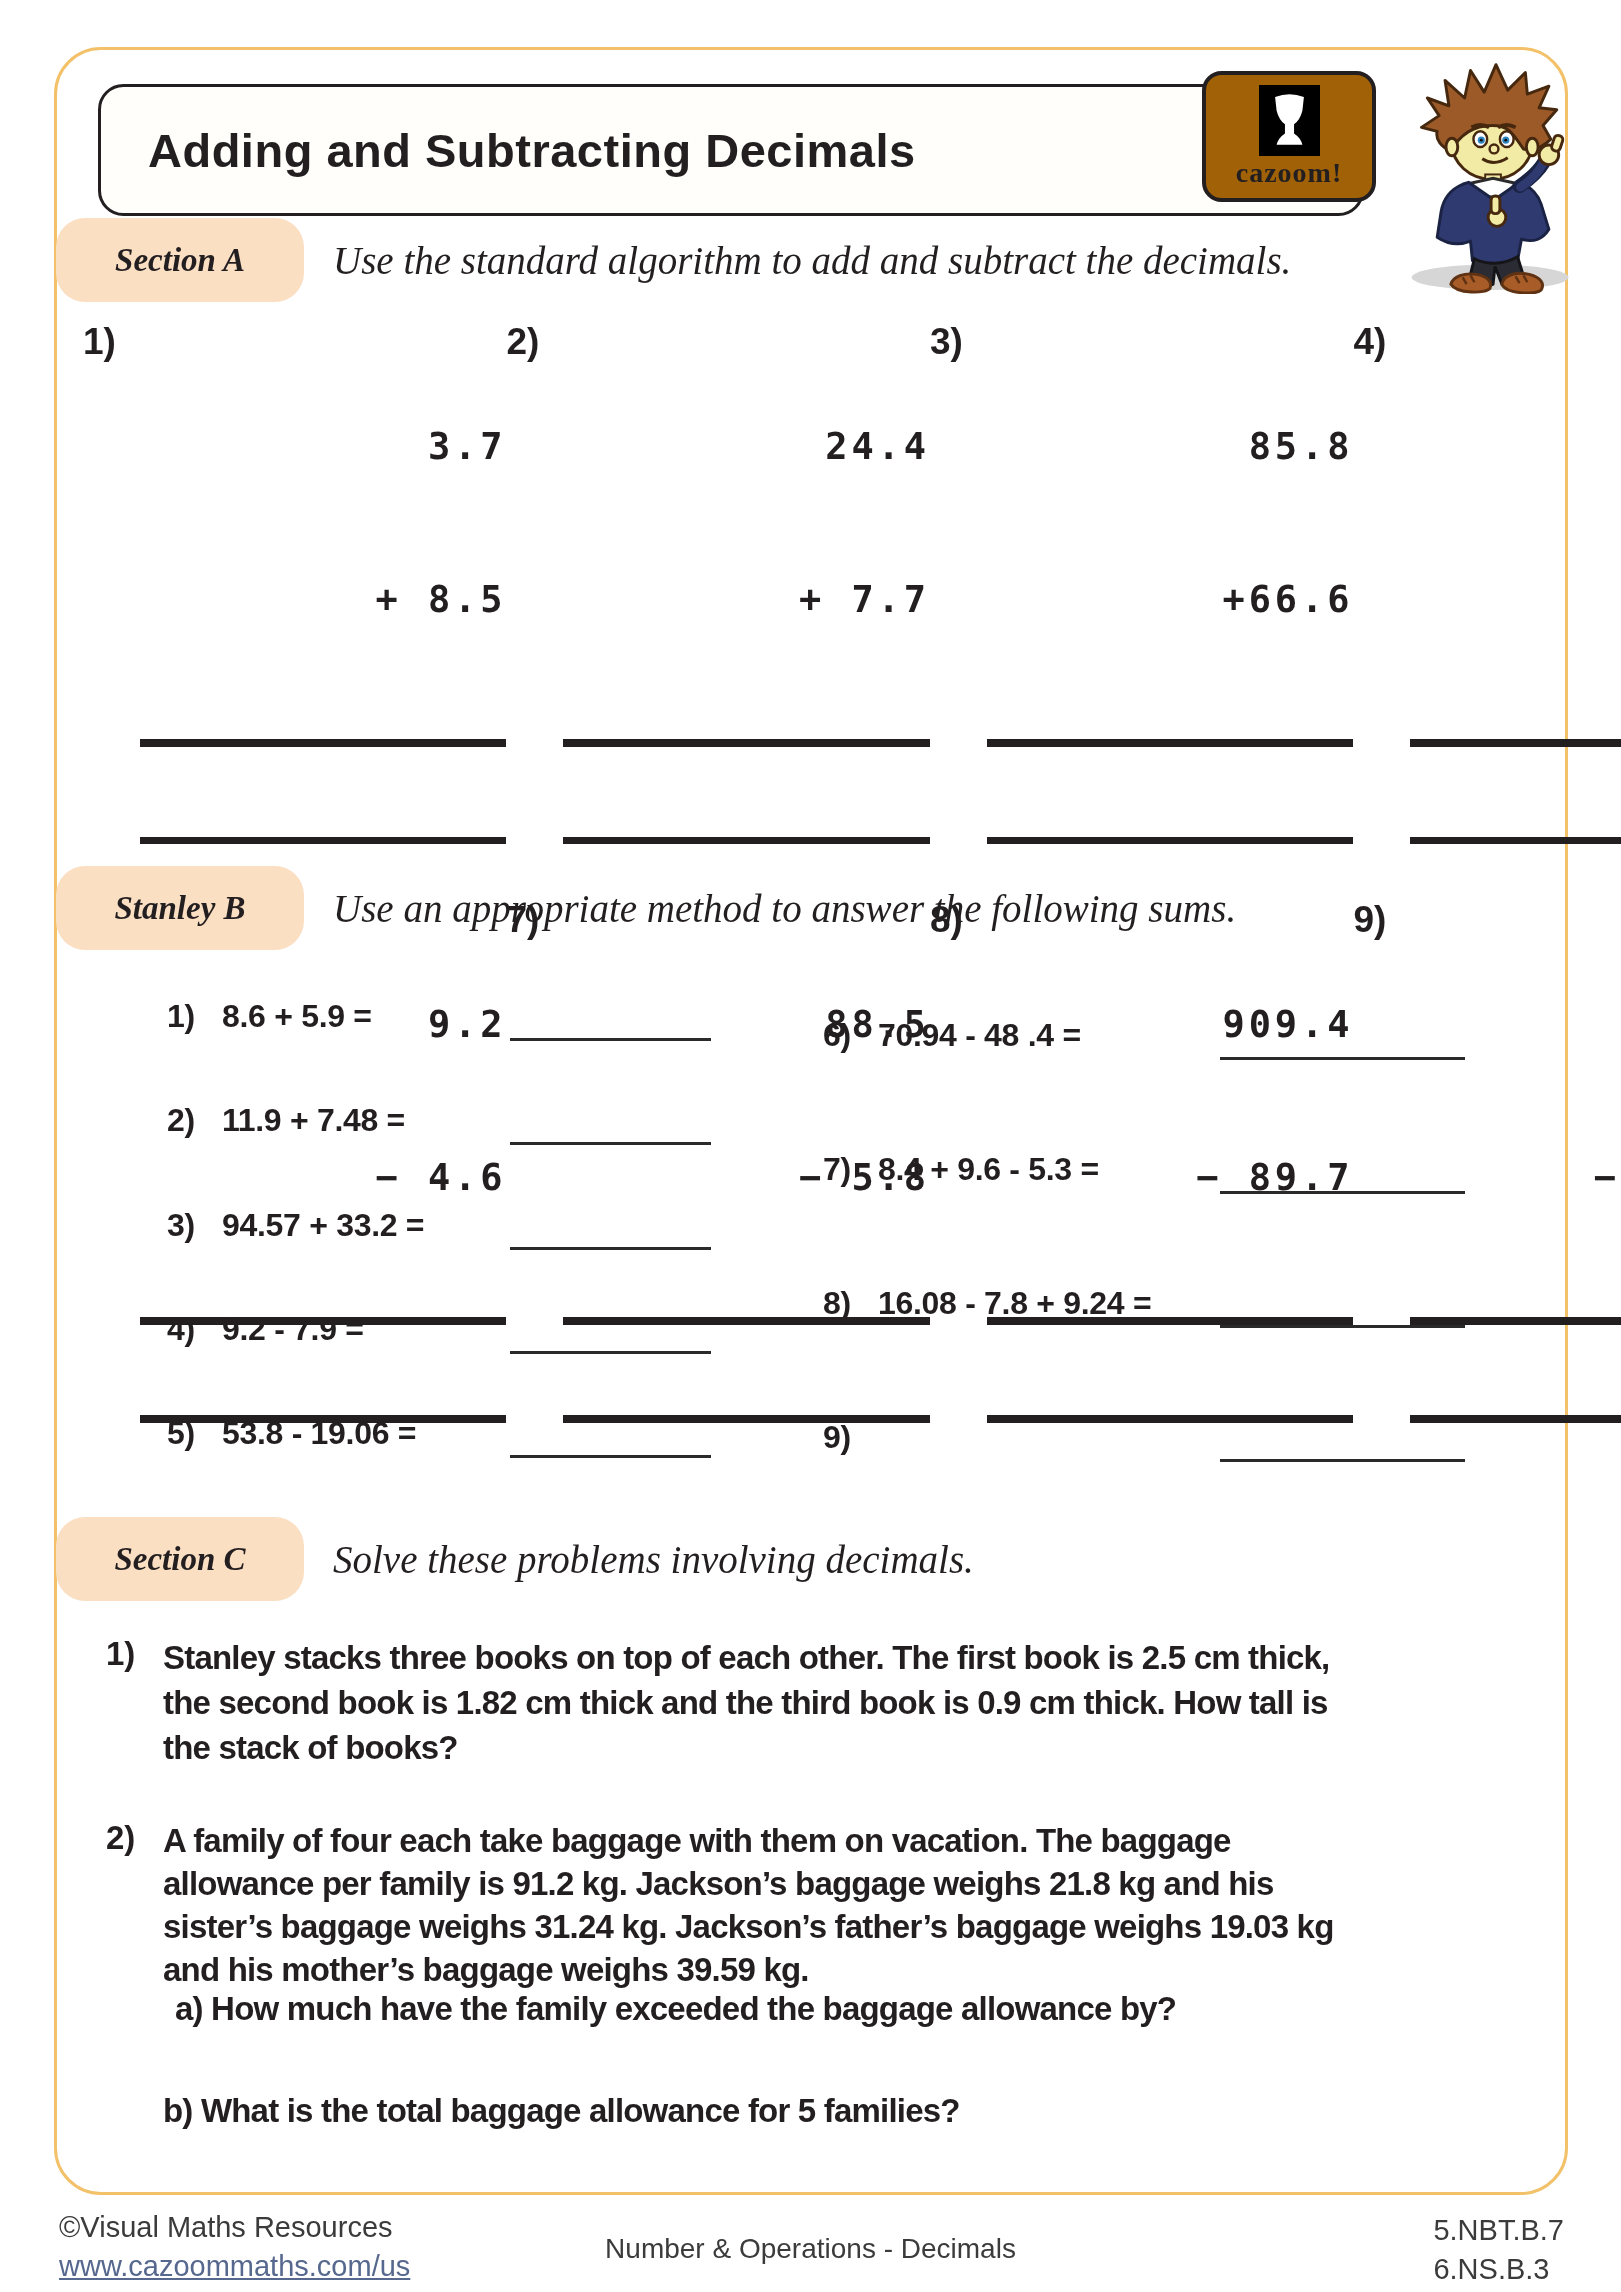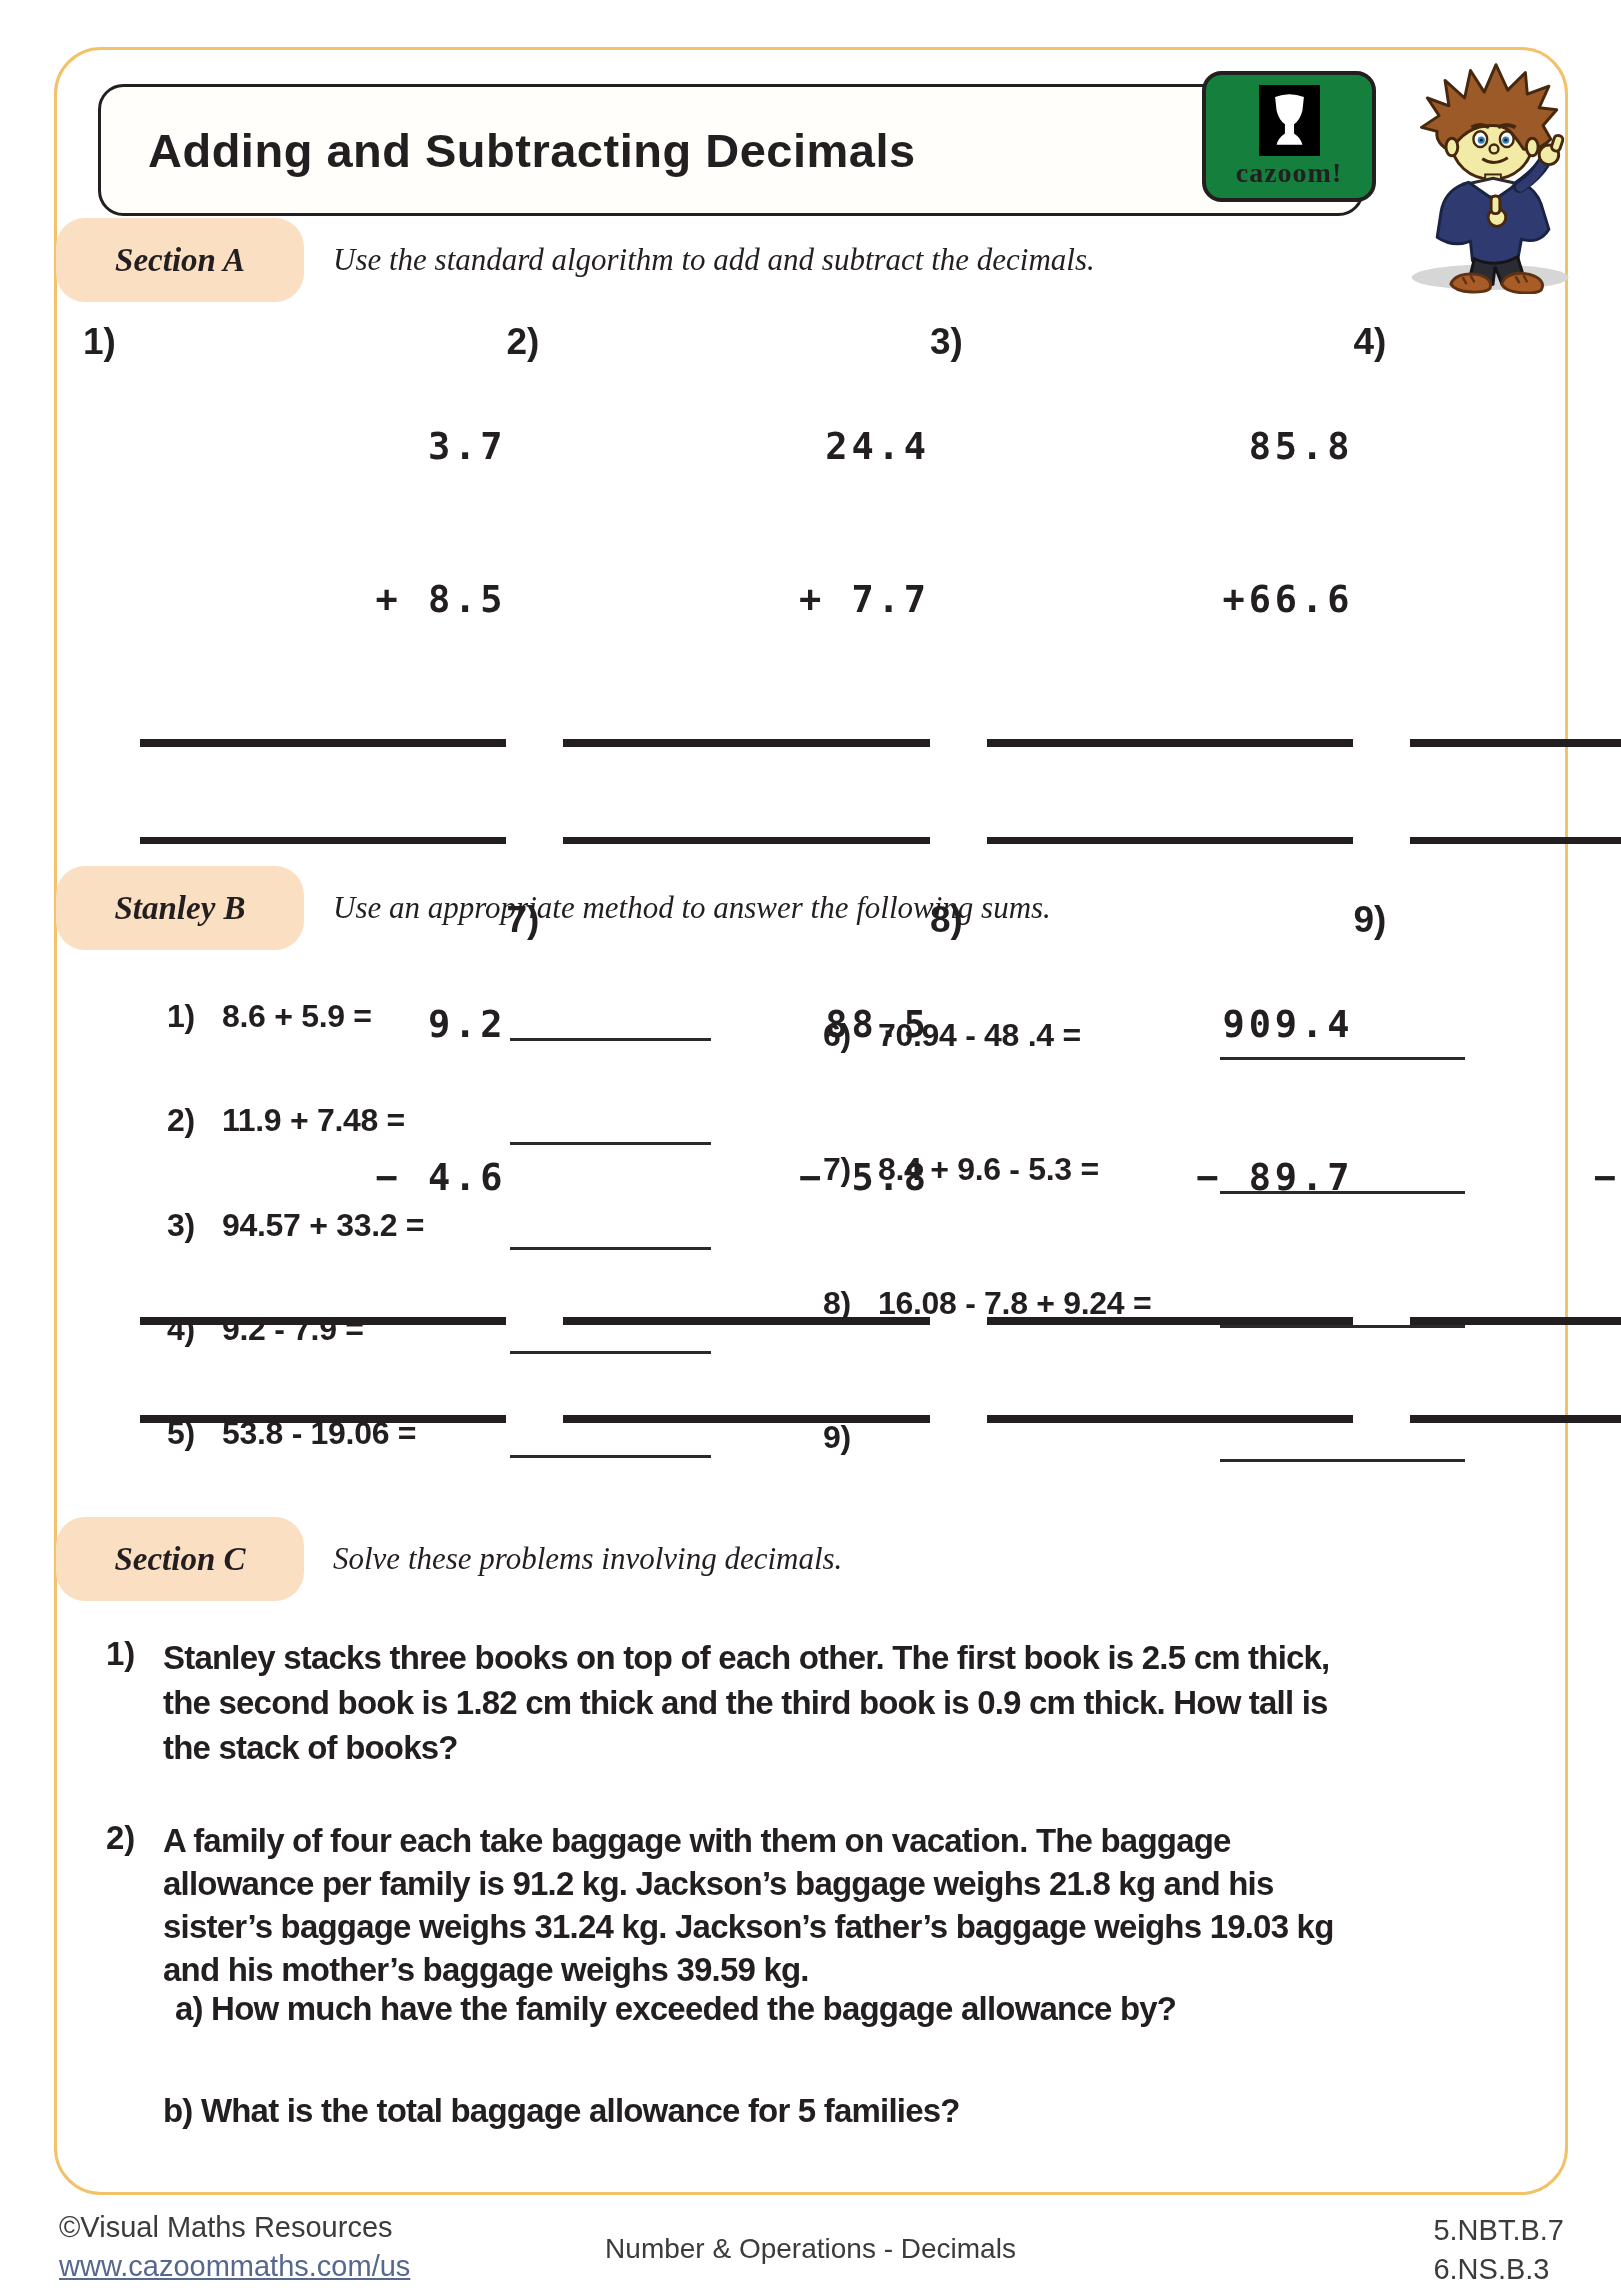--- a/index.html
+++ b/index.html
@@ -14,34 +14,34 @@
   }
   
   .title-box {
     position:absolute; left:98px; top:84px; width:1266px; height:132px;
     border:3.9px solid #231F20; border-radius:25.5px; background:#fffefb;
     display:flex; align-items:center; padding-left:47px; z-index:2;
   }
   .title-text { font-size:47px; font-weight:bold; letter-spacing:0.5px; }
   .logo-box {
     position:absolute; left:1202px; top:71px; width:174px; height:131px;
-    background:#15803d; border:4.9px solid #231F20; border-radius:19.6px; z-index:3;
+    background:#a16207; border:4.9px solid #231F20; border-radius:19.6px; z-index:3;
     display:flex; flex-direction:column; align-items:center; justify-content:center;
   }
   .logo-drum { width:61px; height:71px; background:#000; display:flex; align-items:center; justify-content:center; }
   .logo-word { font-family:"Liberation Serif", serif; font-weight:bold; font-size:28px; margin-top:1px; letter-spacing:1px; }
   .mascot { position:absolute; left:1392px; top:49px; width:206px; height:245px; z-index:5; }
   
   .sec-header { position:absolute; left:56px; display:flex; align-items:center; z-index:2; }
   .sec-label {
     width:248px; height:84px; background:#FBDFC3; border-radius:29px;
     display:flex; align-items:center; justify-content:center;
     font-family:"Liberation Serif", serif; font-style:italic; font-weight:bold; font-size:33px;
   }
-  .sec-instr { margin-left:29px; font-family:"Liberation Serif", serif; font-style:italic; font-size:31px; }
+  .sec-instr { margin-left:29px; font-family:"Liberation Serif", serif; font-style:italic; font-size:39px; }
   .hdr-a { top:218px; } .hdr-b { top:866px; } .hdr-c { top:1517px; }
   
   .grid-a { position:absolute; left:83px; top:319px; width:1446px; z-index:2; }
   .prob-row { display:flex; justify-content:space-between; }
   .prob-row2 { margin-top:53px; }
   .prob { display:flex; }
   .prob-num { font-size:37px; font-weight:bold; width:57px; padding-top:2px; white-space:pre; }
   .prob-body { display:flex; flex-direction:column; min-width:173px; }
   .prob-stack {
     font-family:"DejaVu Sans Mono", monospace; font-weight:bold; font-size:37px;

